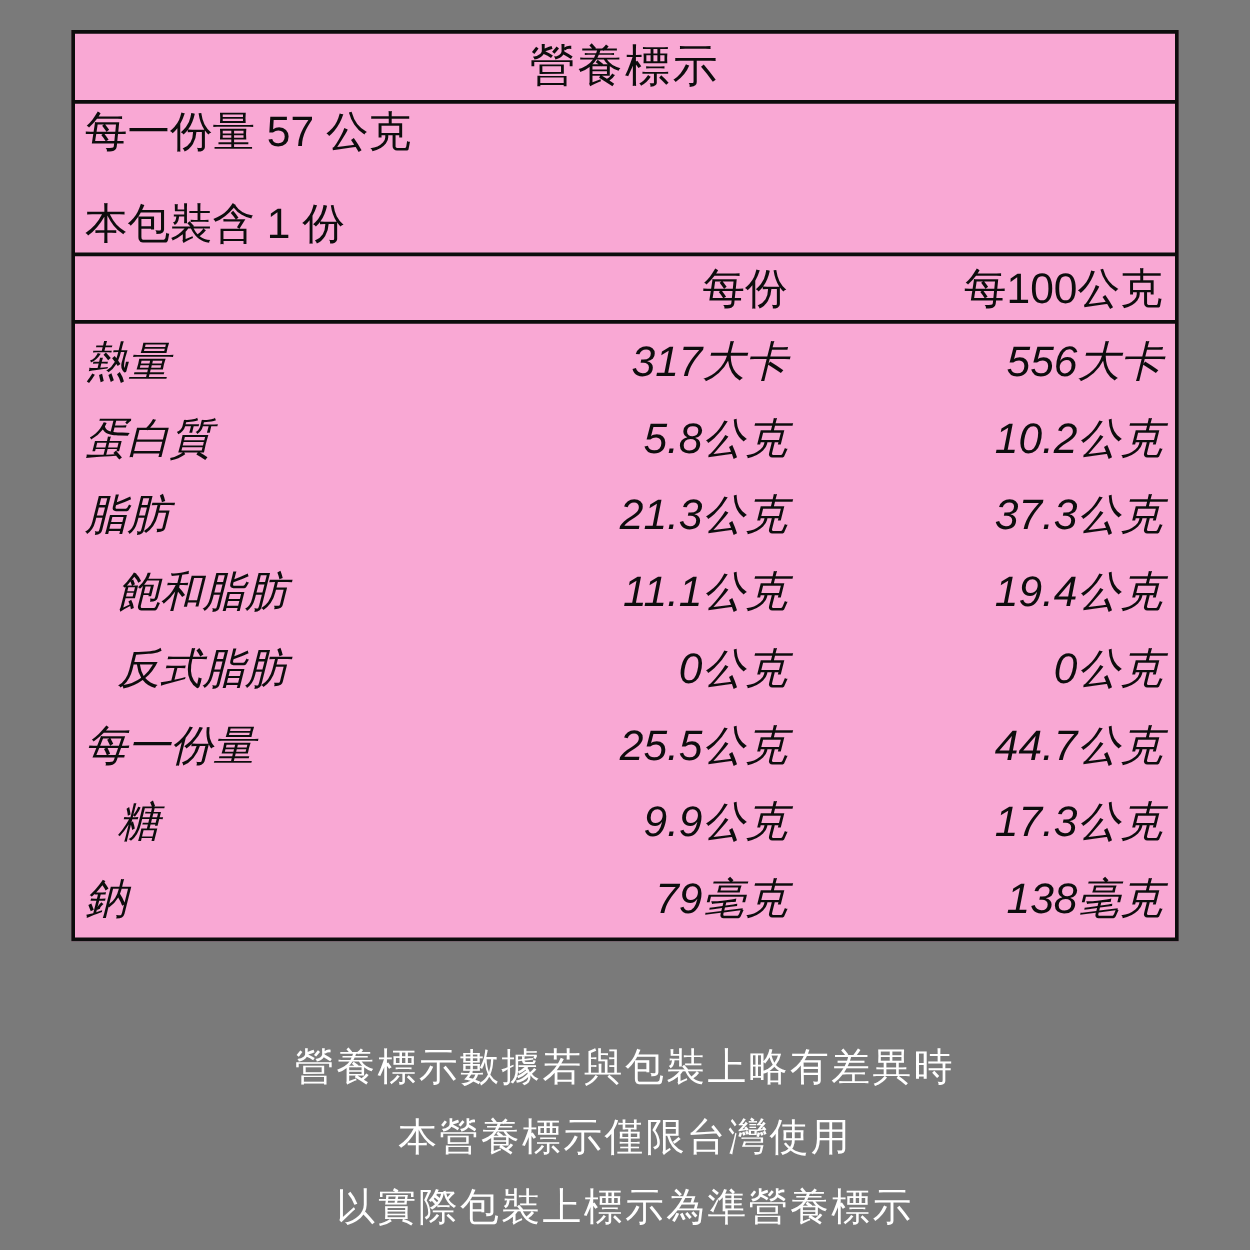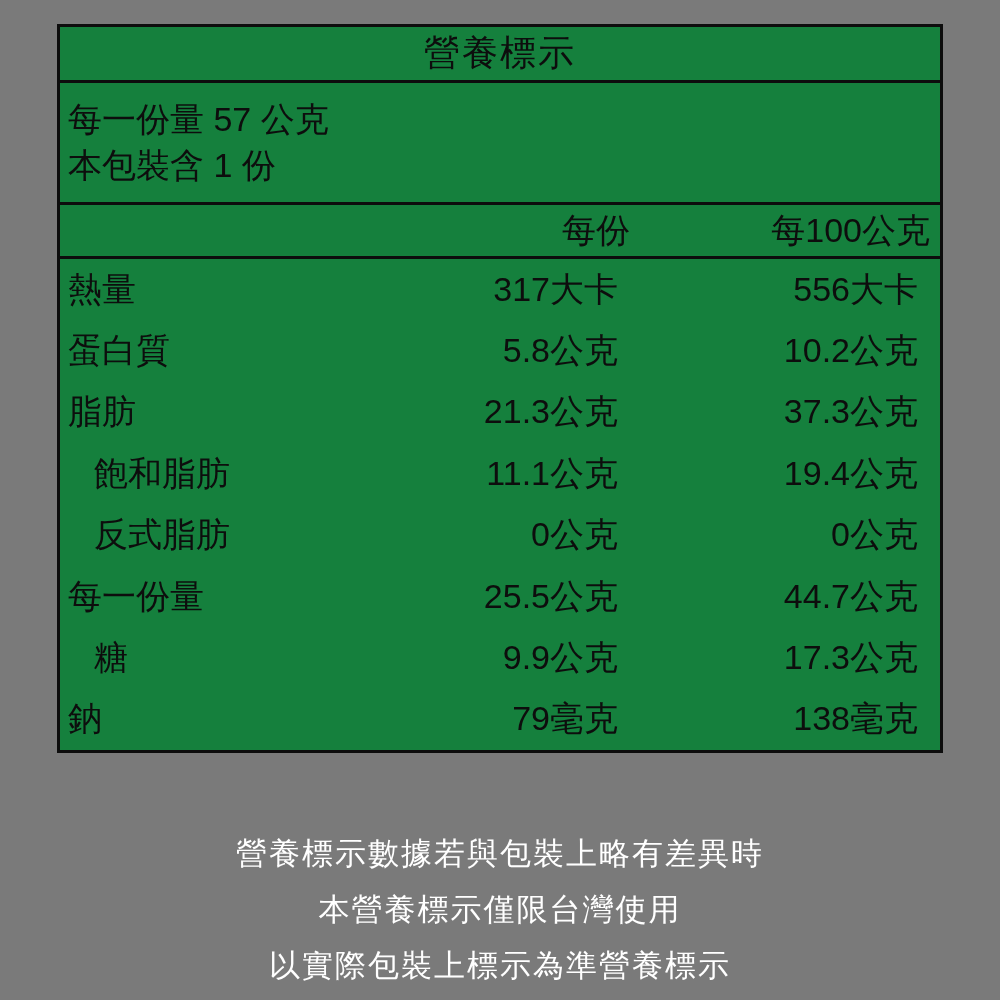--- a/index.html
+++ b/index.html
@@ -9,60 +9,61 @@
     background: #7a7a7a;
     overflow: hidden;
   }
   .page { position: relative; width: 1000px; height: 1000px; }
 
   
   .card {
     position: absolute;
     left: 57px; top: 24px;
     width: 886px; height: 729px;
-    background: #15803d;
+    background: #f9a8d4;
     border: 3px solid #0d0d0d;
     color: #0d0d0d;
     display: flex;
     flex-direction: column;
   }
   .title-row {
     height: 56px;
     border-bottom: 3px solid #0d0d0d;
     display: flex;
     align-items: center;
     justify-content: center;
     font-size: 36px;
     letter-spacing: 2px;
   }
   .serving-section {
     height: 122px;
     border-bottom: 3px solid #0d0d0d;
     display: flex;
     flex-direction: column;
-    justify-content: center;
+    justify-content: space-between;
     padding-left: 8px;
     font-size: 34px;
   }
   .header-row {
     height: 54px;
     border-bottom: 3px solid #0d0d0d;
     display: grid;
     grid-template-columns: 1fr 225px 300px;
     align-items: center;
     padding-right: 10px;
     font-size: 34px;
     padding-left: 32px;
   }
   .header-row .col { text-align: right; }
   .body-rows {
     flex: 1;
     display: flex;
     flex-direction: column;
-    padding-right: 22px;
+    padding-right: 10px;
+    font-style: italic;
   }
   .row {
     flex: 1;
     display: grid;
     grid-template-columns: 1fr 225px 300px;
     align-items: center;
     font-size: 34px;
   }
   .cell.label { text-align: left; padding-left: 8px; }
   .cell.label.indent { padding-left: 34px; }

